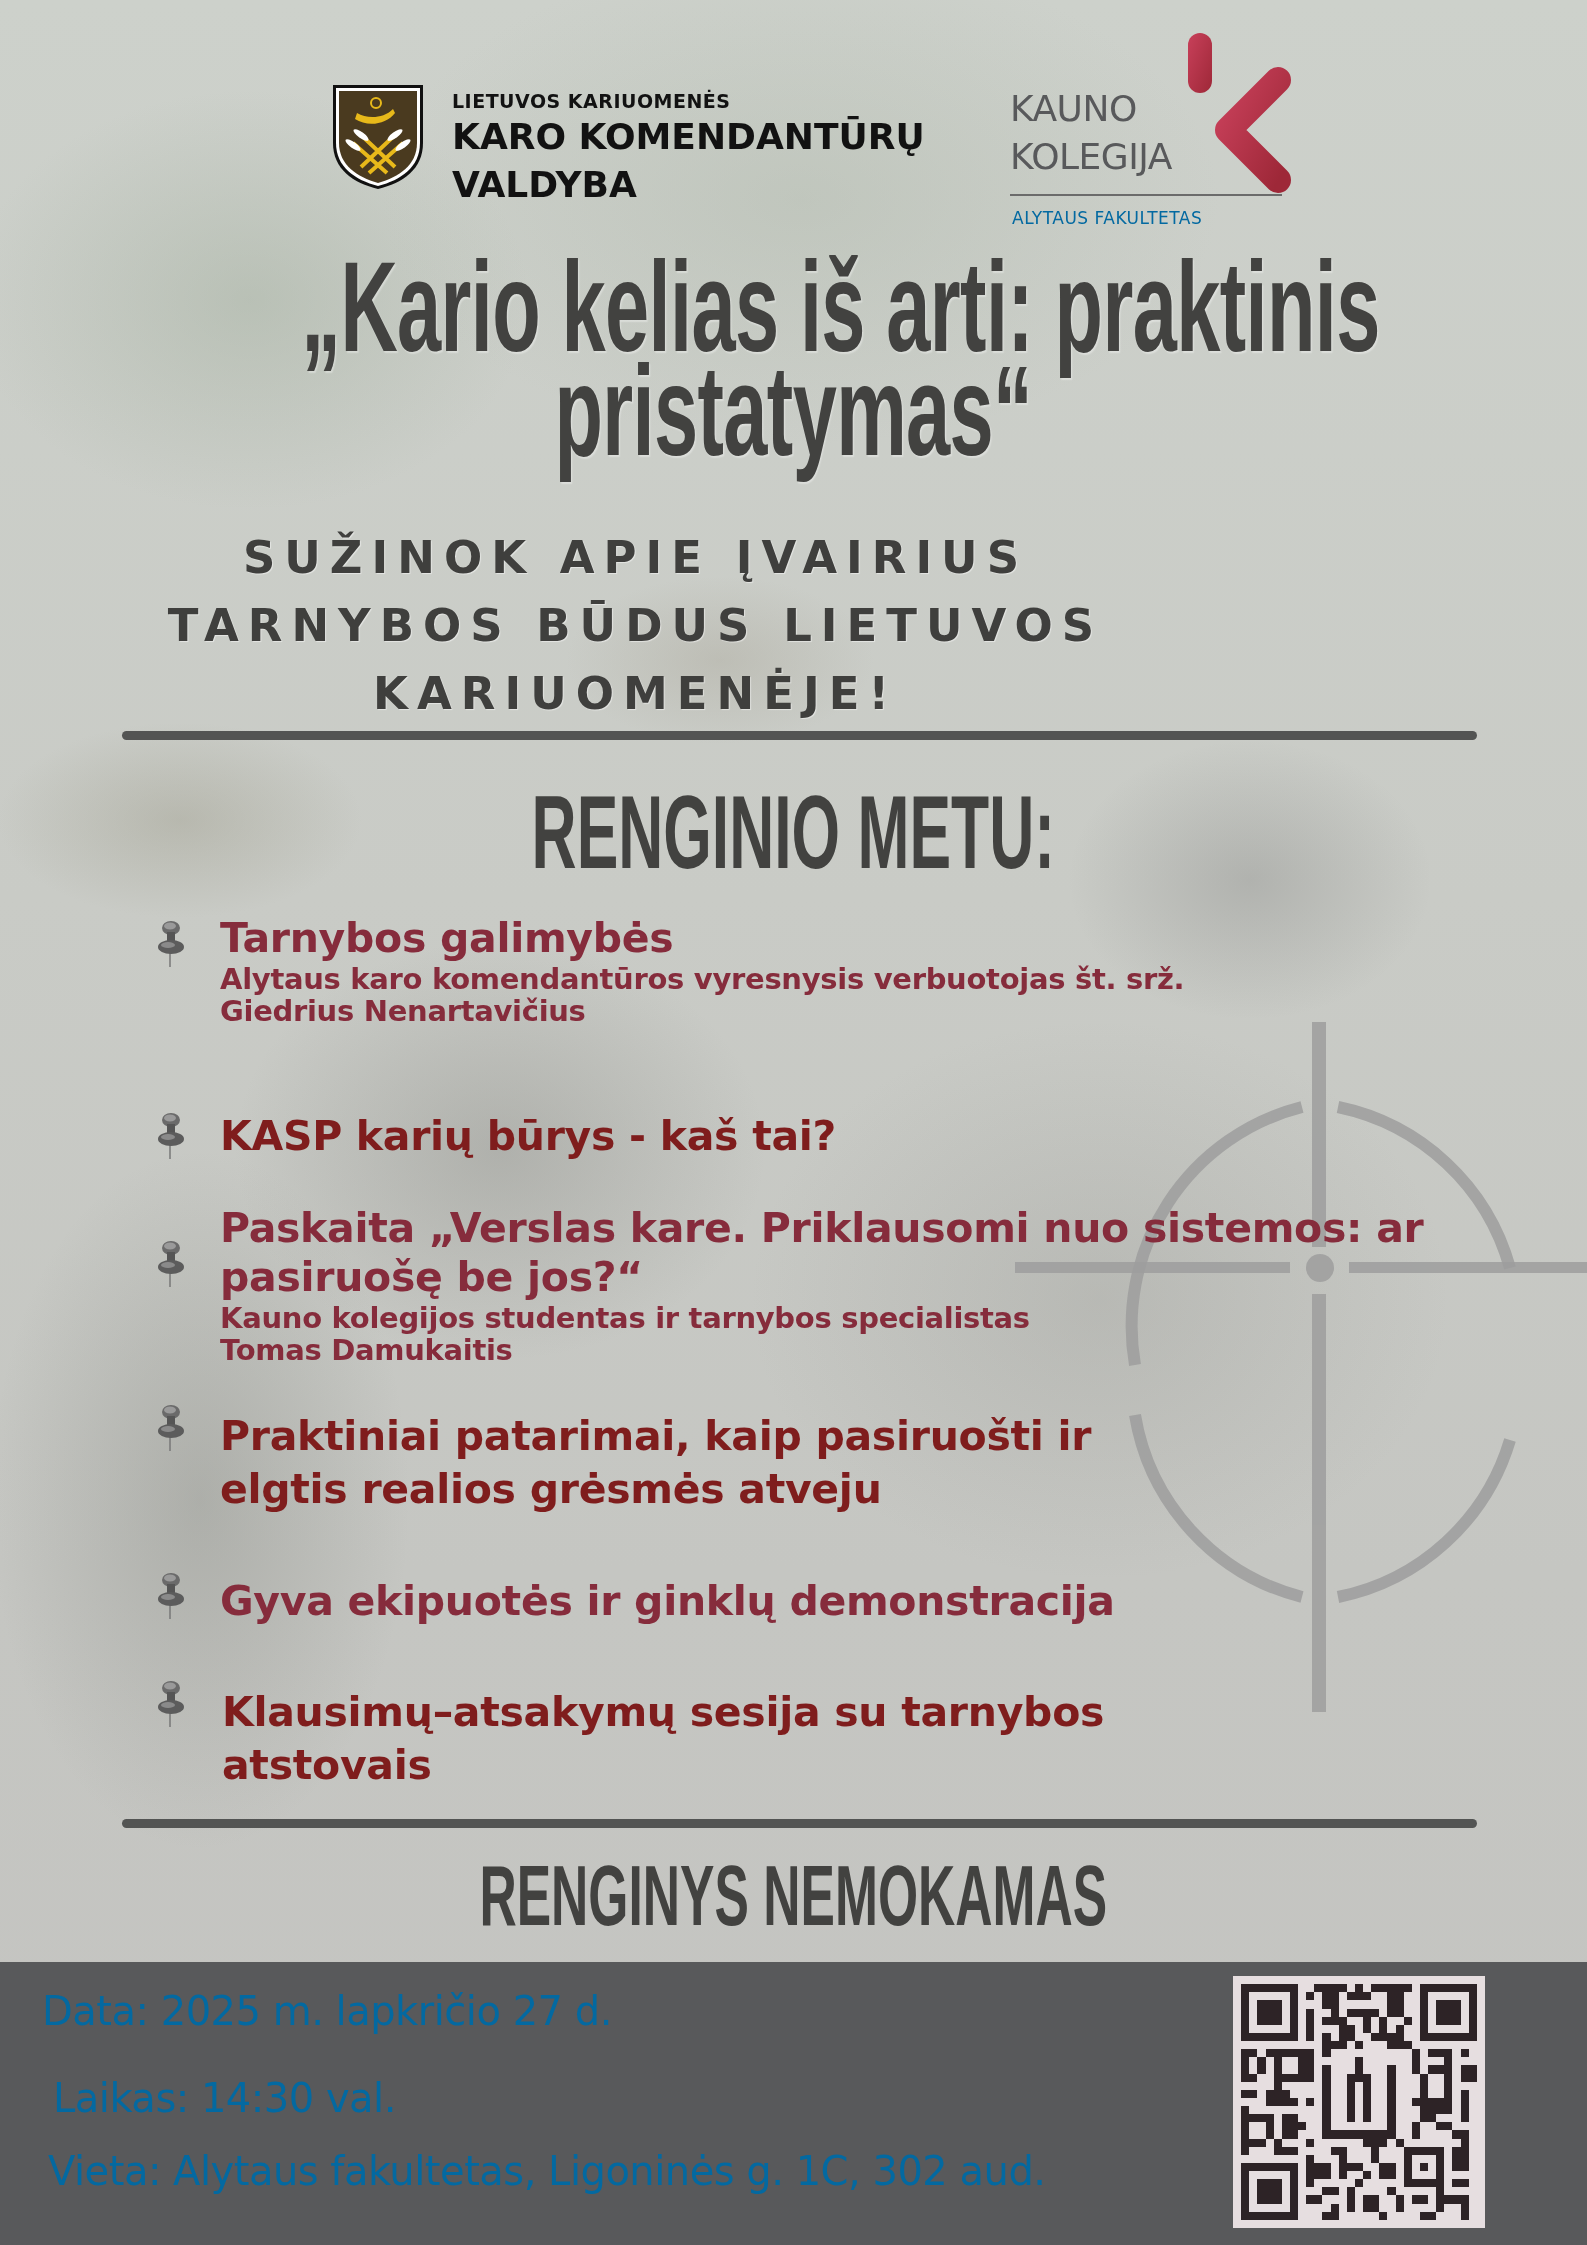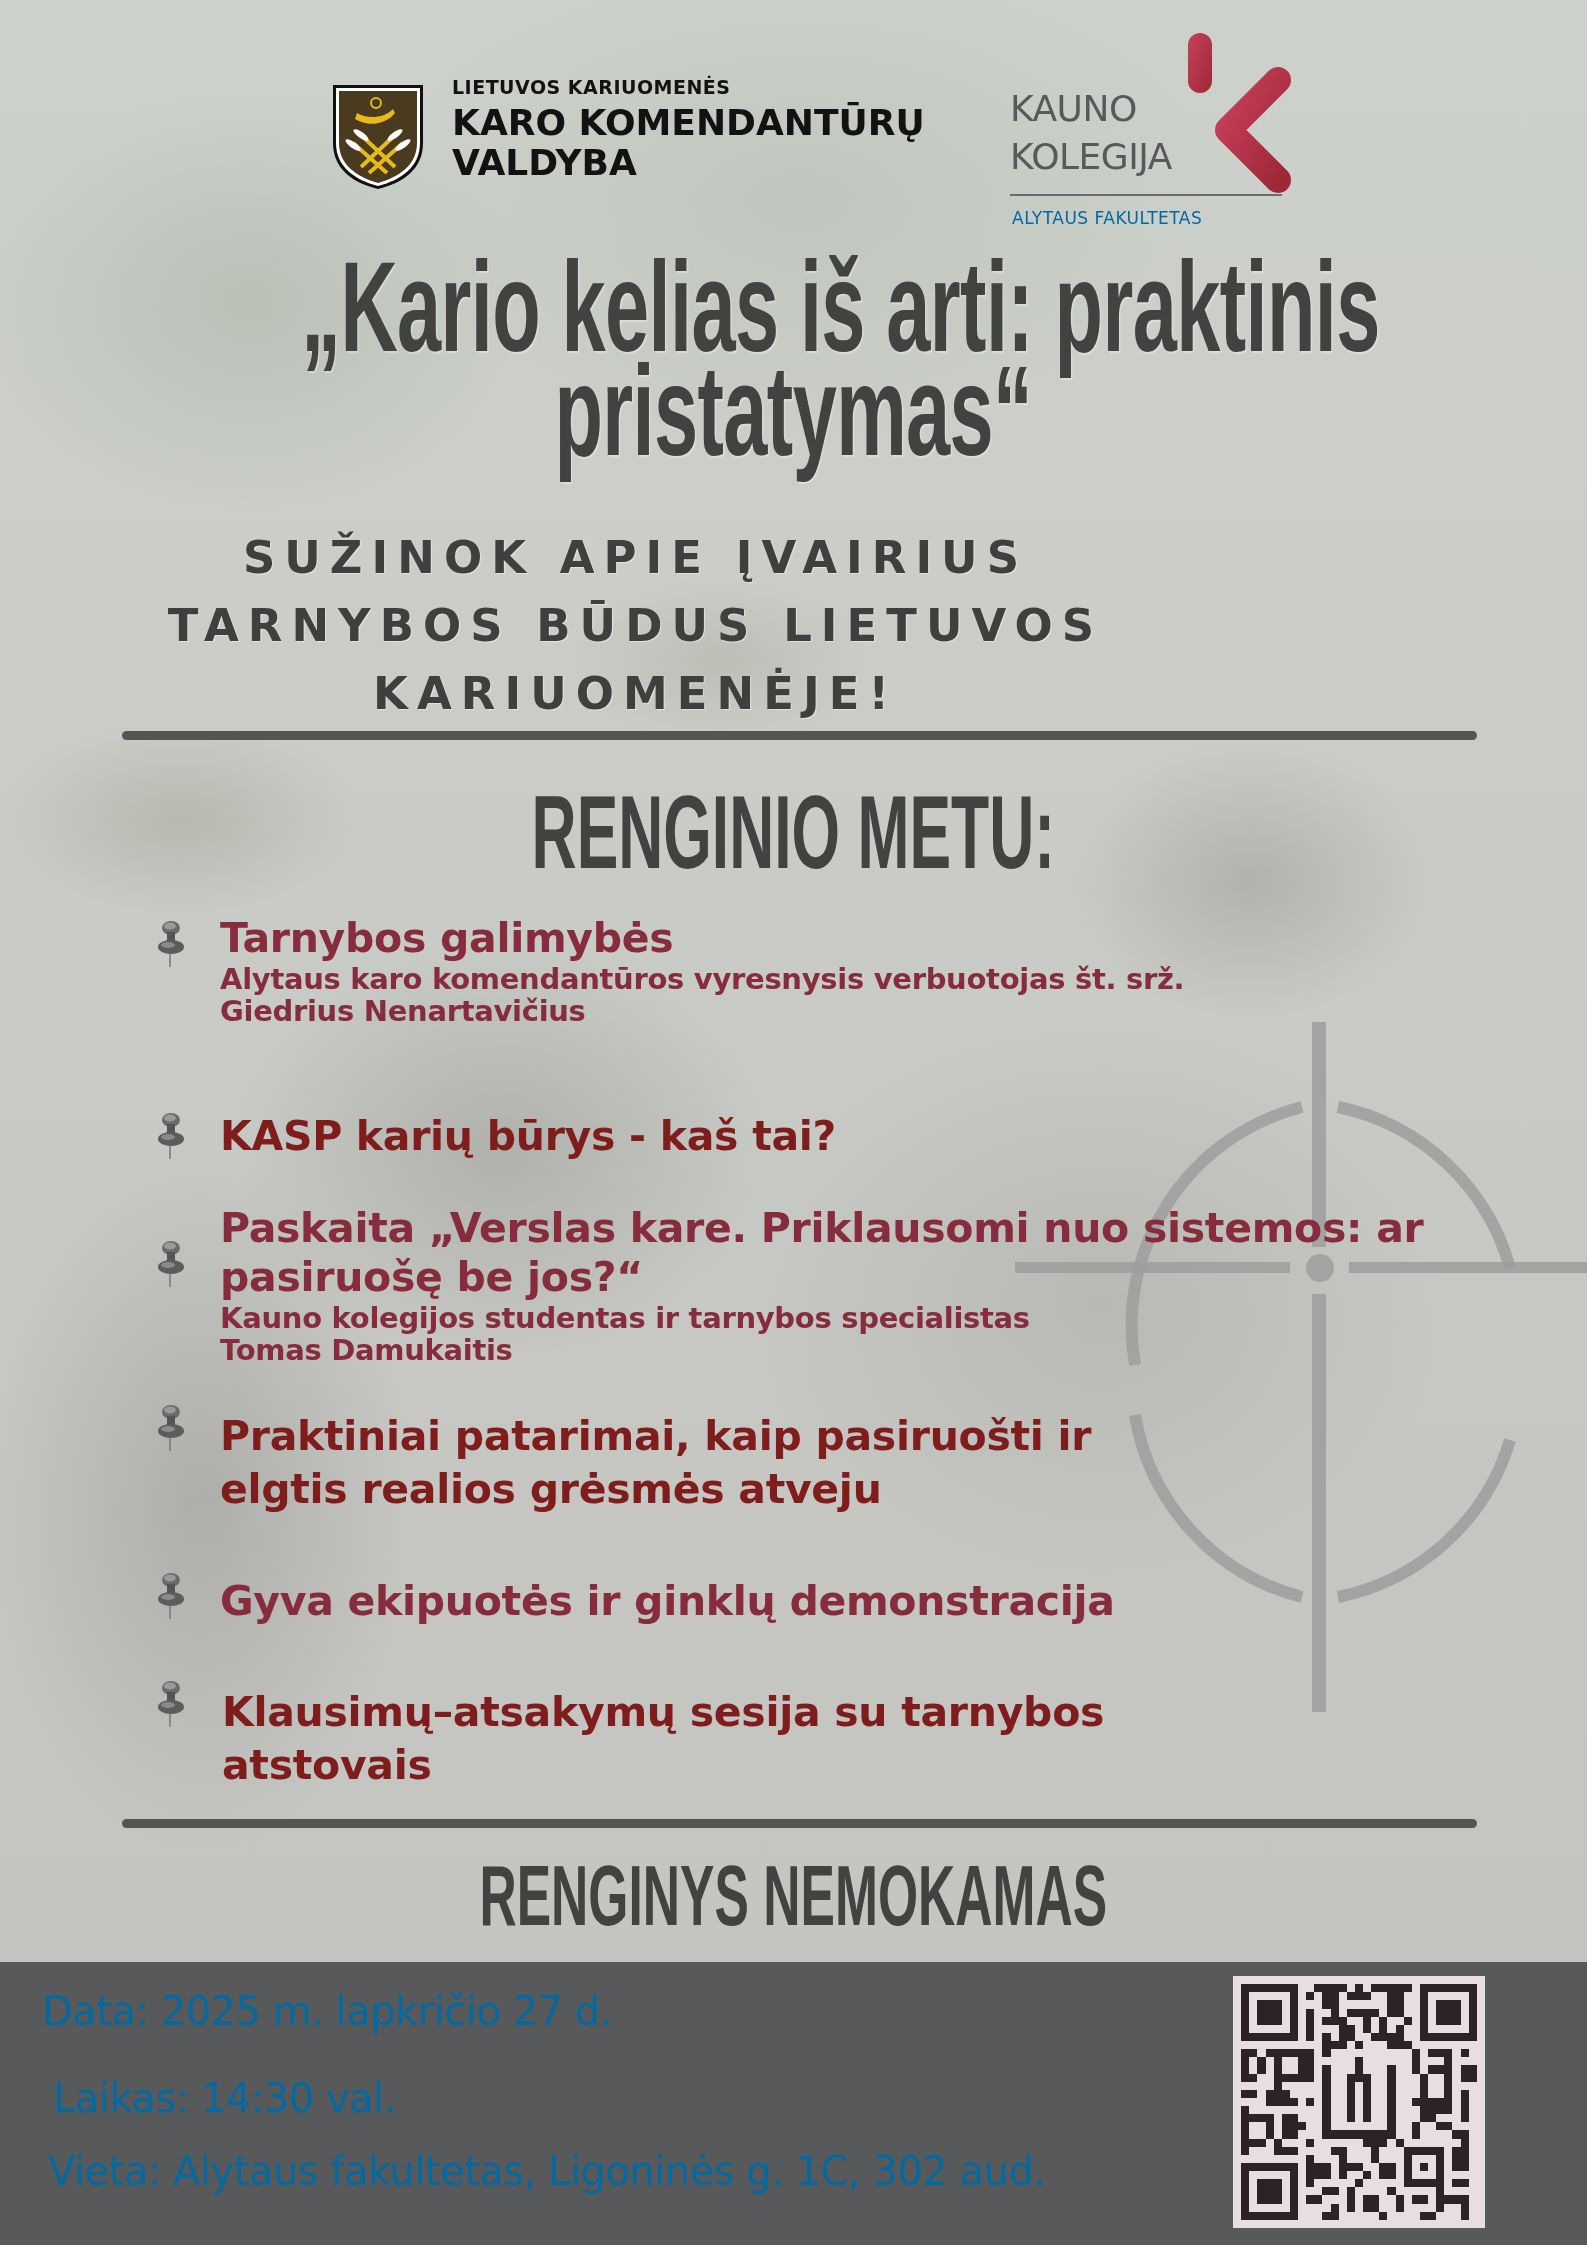--- a/index.html
+++ b/index.html
@@ -20,23 +20,23 @@
       radial-gradient(ellipse 260px 200px at 1250px 880px, rgba(90,90,90,0.22), transparent 70%),
       radial-gradient(ellipse 600px 350px at 800px 200px, rgba(170,180,165,0.35), transparent 70%),
       radial-gradient(ellipse 400px 300px at 250px 300px, rgba(150,165,145,0.35), transparent 70%),
       linear-gradient(180deg, #cdd1cb 0%, #c9cbc6 40%, #c5c6c2 70%, #c4c4c1 100%);
   }
   .abs { position: absolute; }
 
   
   .kkv-logo { left: 331px; top: 83px; width: 94px; height: 108px; }
   .kkv-text { left: 452px; top: 78px; font-family: "DejaVu Sans", sans-serif; font-weight: bold; color: #121212; line-height: 1; }
-  .kkv-t1 { font-size: 19px; letter-spacing: 0.5px; }
+  .kkv-t1 { font-size: 19px; letter-spacing: 0.5px; margin-top: 14px; }
   .kkv-t2 { font-size: 36px; margin-top: 8px; letter-spacing: 0px; }
-  .kkv-t3 { font-size: 36px; margin-top: 4px; }
+  .kkv-t3 { font-size: 36px; margin-top: 12px; }
 
   .kk-logo { left: 1008px; top: 30px; width: 300px; height: 205px; }
   .kk-name { font-family: "DejaVu Sans", sans-serif; color: #58595b; font-size: 36px; line-height: 48px; position: absolute; left: 1010px; top: 85px; letter-spacing: -0.5px; }
   .kk-sub { position: absolute; left: 1012px; top: 208px; font-family: "DejaVu Sans", sans-serif; color: #0369a1; font-size: 17px; letter-spacing: 0.5px; }
   .kk-rule { position: absolute; left: 1010px; top: 194px; width: 272px; height: 2px; background: #6b6b6b; }
 
   
   .title {
     left: 0; width: 1587px; top: 255px; text-align: center;
     font-family: "Liberation Sans", sans-serif; font-weight: bold;

